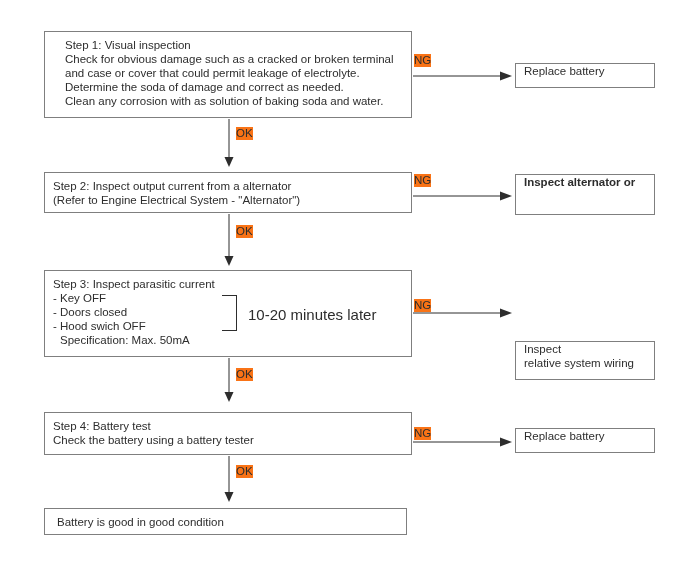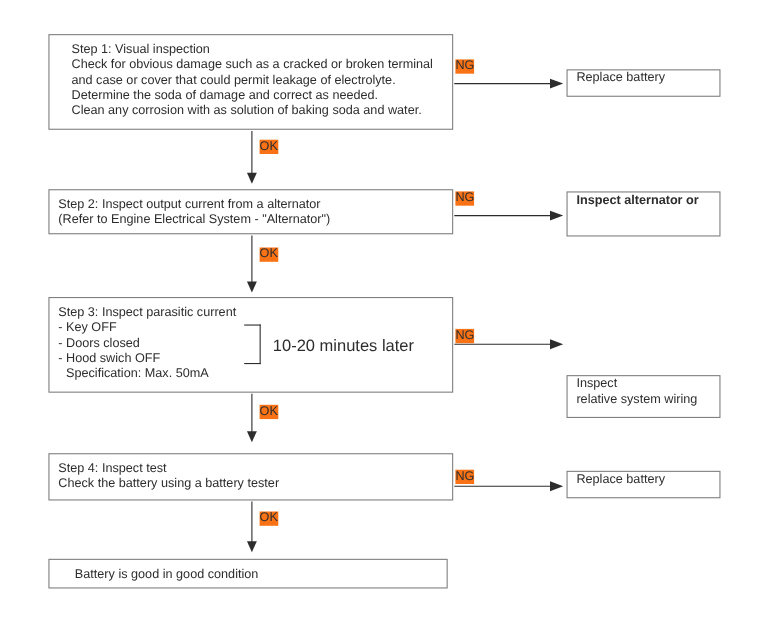--- a/index.html
+++ b/index.html
@@ -38,21 +38,21 @@
   }
   .final-box {
     position: absolute;
     left: 44px;
     top: 508px;
     width: 363px;
     height: 27px;
     border: 1px solid #7f7f7f;
     background: #ffffff;
     box-sizing: border-box;
-    padding: 0 23px;
+    padding: 0 12px;
     font-size: 11.5px;
     line-height: 14px;
     display: flex;
     align-items: center;
   }
   .flow-label {
     position: absolute;
     font-size: 11.5px;
     line-height: 13px;
     color: #2d2d2d;
@@ -161,21 +161,21 @@
   <div class="bracket"></div>
   <div class="bracket-note">10-20 minutes later</div>
   <div class="flow-label" style="left:414px;top:299px;">NG</div>
   <div class="result-box" style="top:293px;height:39px;margin-top:48px;">
     <div>Inspect</div>
     <div>relative system wiring</div>
   </div>
   <div class="flow-label" style="left:236px;top:368px;">OK</div>
 
   <div class="step-box" style="top:412px;height:43px;">
-    <div>Step 4: Inspect test</div>
+    <div>Step 4: Battery test</div>
     <div>Check the battery using a battery tester</div>
   </div>
   <div class="flow-label" style="left:414px;top:427px;">NG</div>
   <div class="result-box" style="top:428px;height:25px;">
     <div>Replace battery</div>
   </div>
   <div class="flow-label" style="left:236px;top:465px;">OK</div>
 
   <div class="final-box">
     <div>Battery is good in good condition</div>

